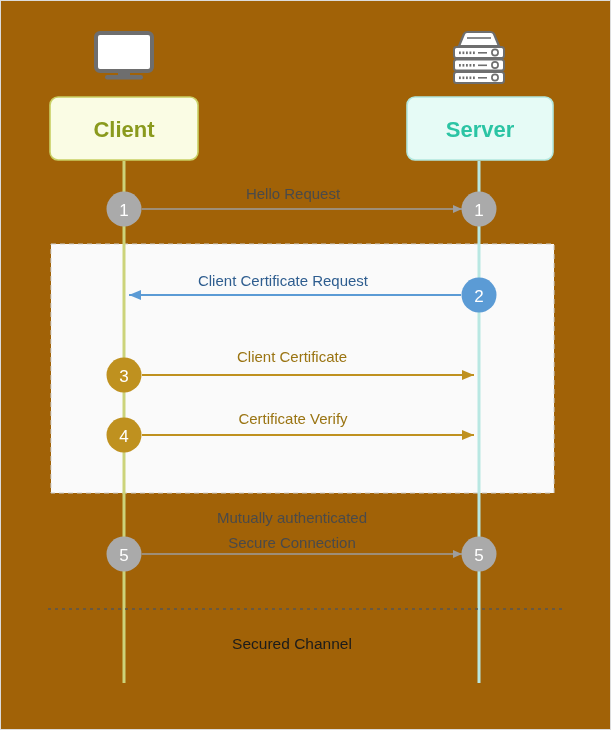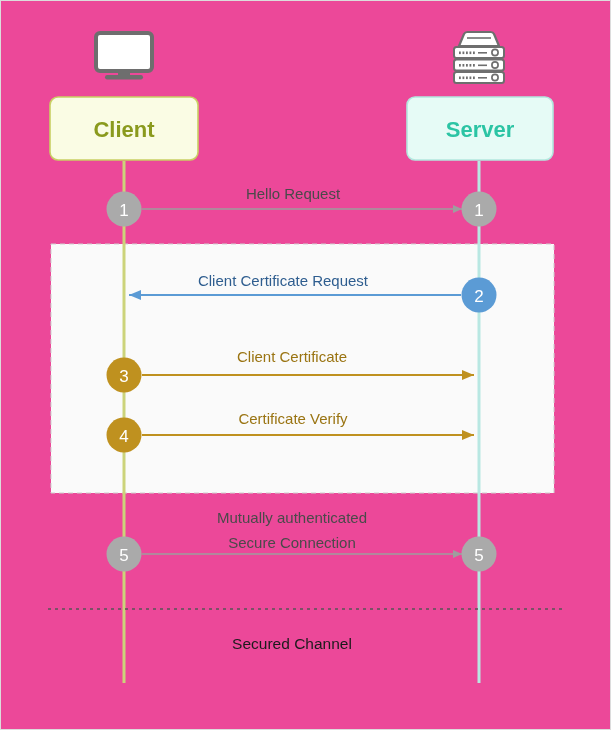--- a/index.html
+++ b/index.html
@@ -7,21 +7,21 @@
     padding: 0;
     background: #ffffff;
   }
   body {
     font-family: "Liberation Sans", sans-serif;
   }
   #canvas {
     position: relative;
     width: 611px;
     height: 730px;
-    background: #ec4899;
+    background: #a16207;
     border: 1px solid #dcdcdc;
     box-sizing: border-box;
     overflow: hidden;
   }
   #diagram-svg {
     position: absolute;
     left: 0;
     top: 0;
     width: 611px;
     height: 730px;

